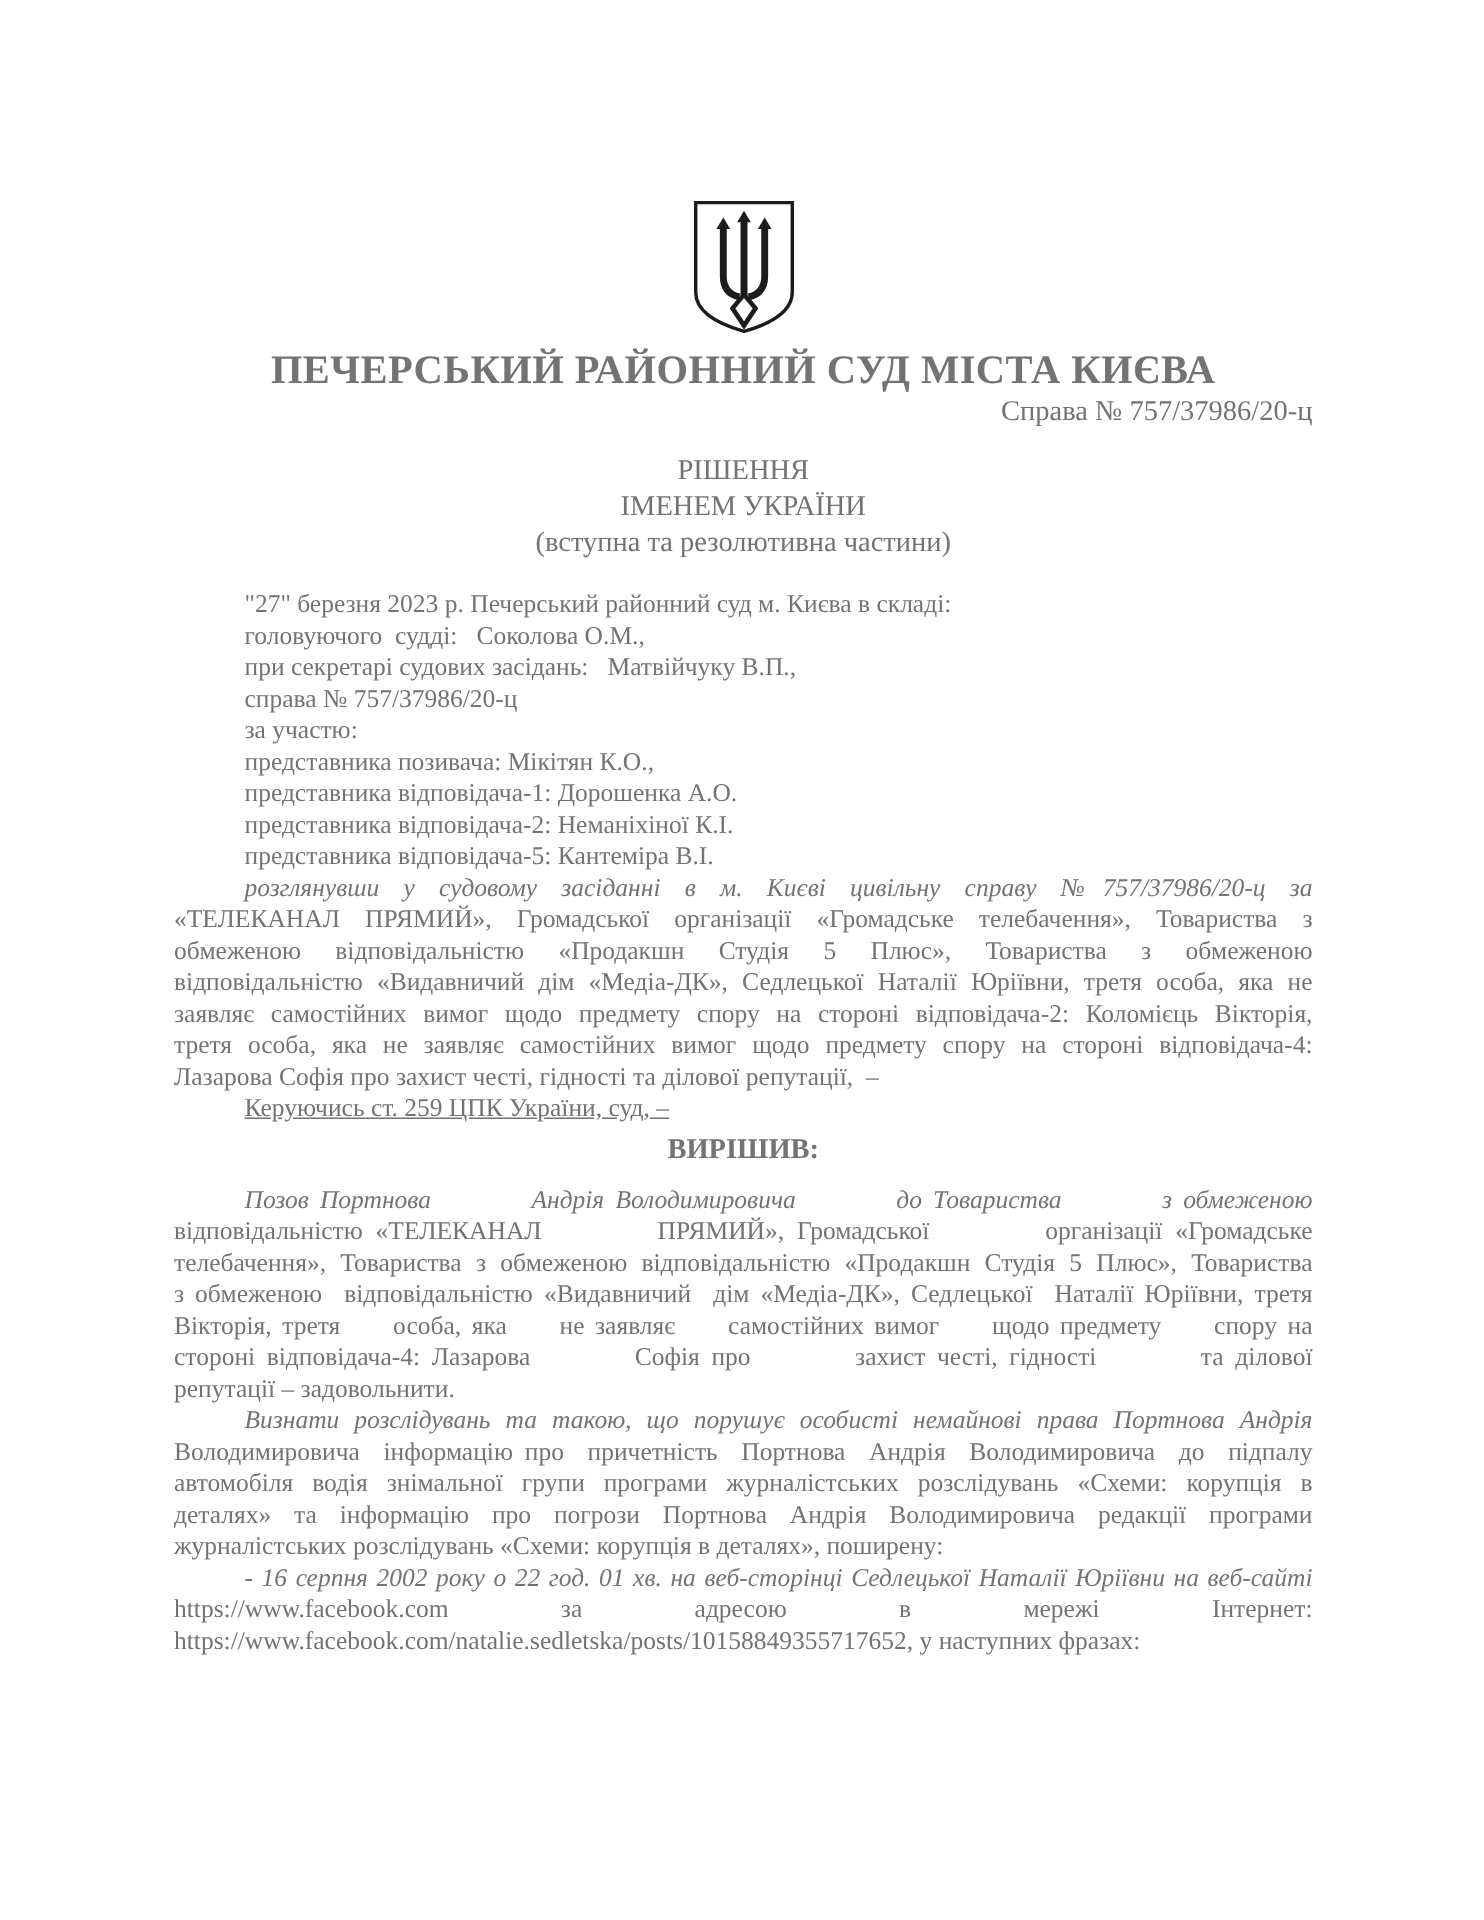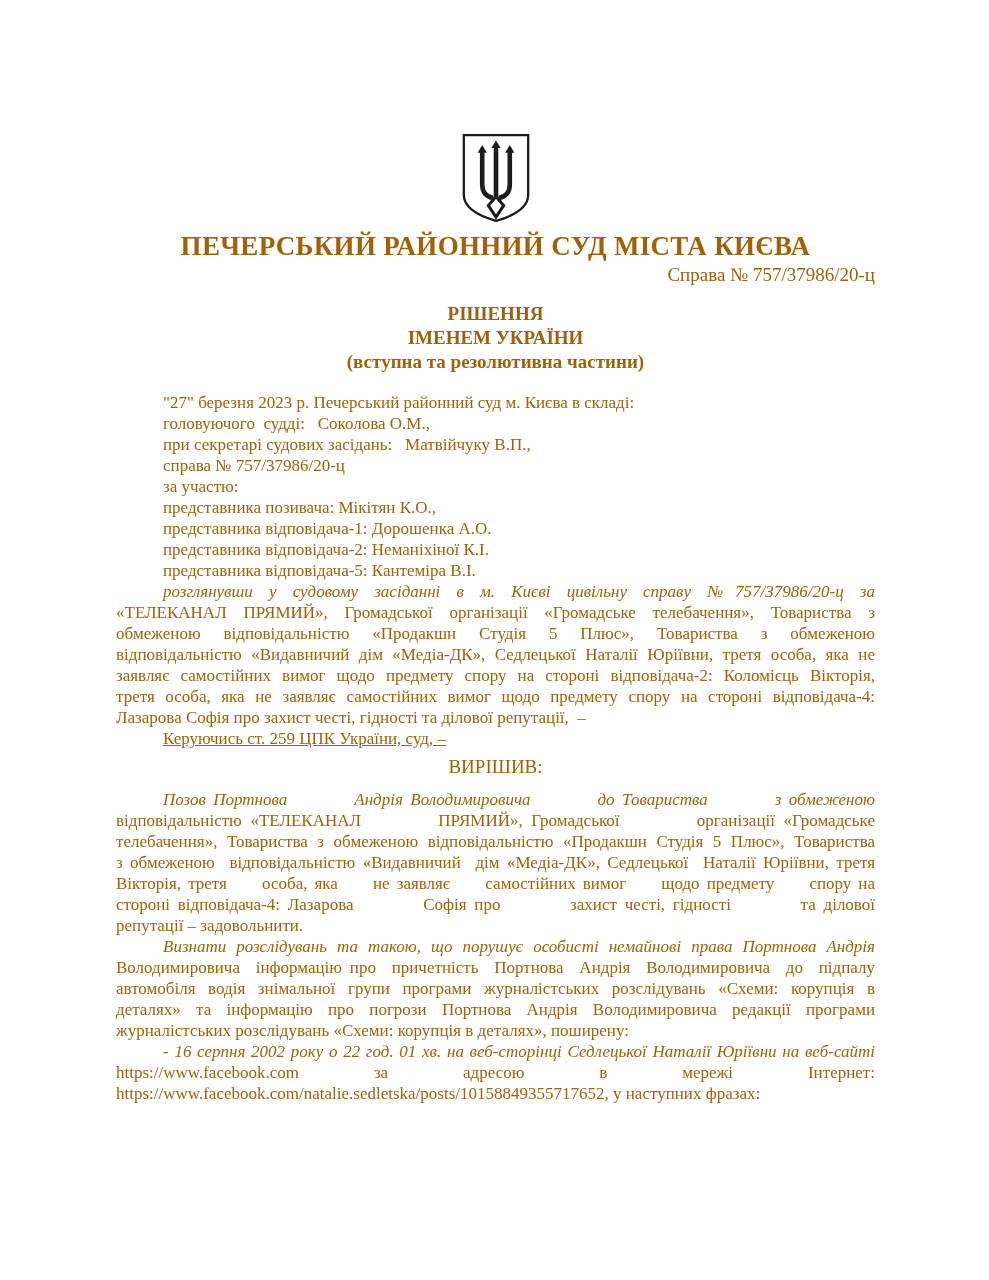--- a/index.html
+++ b/index.html
@@ -1,49 +1,49 @@
 <!DOCTYPE html>
 <html><head>
 <meta charset="utf-8">
 <style>
   html, body { margin: 0; padding: 0; background: #ffffff; }
   .page {
     position: relative;
     width: 989px;
     height: 1280px;
     background: #ffffff;
-    color: #a16207;
+    color: #737373;
     font-family: "Liberation Serif", "DejaVu Serif", serif;
     font-size: 17px;
     box-sizing: border-box;
     padding: 132px 114px 0 116px;
     overflow: hidden;
   }
   .emblem { width: 78px; height: 92px; margin: 0 auto 6px auto; display: block; }
   .emblem svg { display: block; width: 100%; height: 100%; }
   .court-name {
     margin: 0;
     font-size: 27px;
     font-weight: bold;
     text-align: center;
     line-height: 32px;
     white-space: nowrap;
     letter-spacing: 0.3px;
   }
   .case-number { text-align: right; font-size: 19px; line-height: 22px; margin-top: 2px; }
-  .doc-title { text-align: center; font-weight: bold; font-size: 19px; line-height: 24px; margin-top: 16px; }
+  .doc-title { text-align: center; font-weight: normal; font-size: 19px; line-height: 24px; margin-top: 16px; }
   .doc-title div { min-height: 24px; }
   .line { line-height: 21px; white-space: pre-wrap; min-height: 21px; }
   .intro { margin-top: 18px; }
   .intro .line { text-align: left; padding-left: 47px; }
   .para .line { text-align: justify; text-align-last: justify; }
   .para .line.last { text-align-last: left; }
   .para .line.first { text-indent: 47px; font-style: italic; }
   .guided { padding-left: 47px; line-height: 21px; white-space: pre-wrap; text-decoration: underline; }
-  .decided { text-align: center; font-weight: normal; font-size: 19px; line-height: 24px; margin: 6px 0 10px 0; }
+  .decided { text-align: center; font-weight: bold; font-size: 19px; line-height: 24px; margin: 6px 0 10px 0; }
 </style>
 </head>
 <body>
 
 <div class="page">
 
   <div class="emblem">
     <svg viewBox="0 0 100 120" xmlns="http://www.w3.org/2000/svg">
       <path d="M8 4 H92 V82 Q92 104 50 116 Q8 104 8 82 Z" fill="none" stroke="#1c1c1c" stroke-width="3"></path>
       <g stroke="#1c1c1c" fill="none" stroke-width="6">

